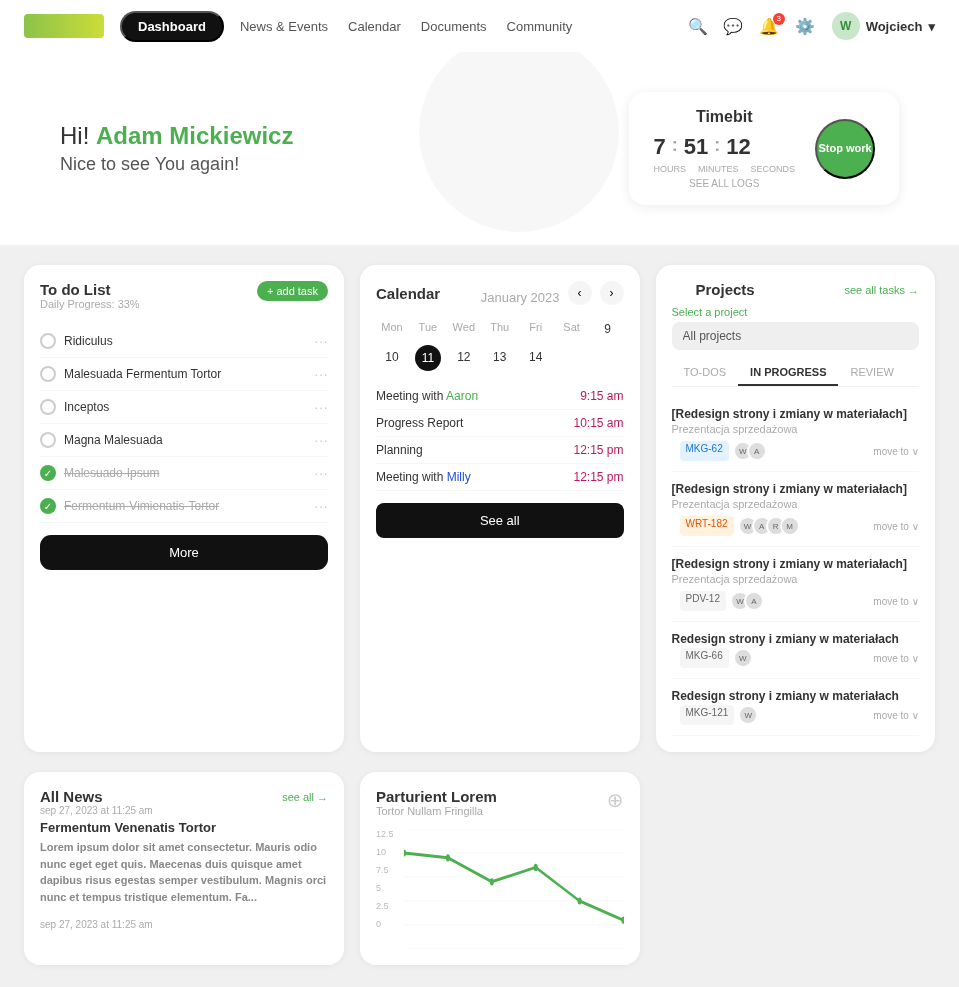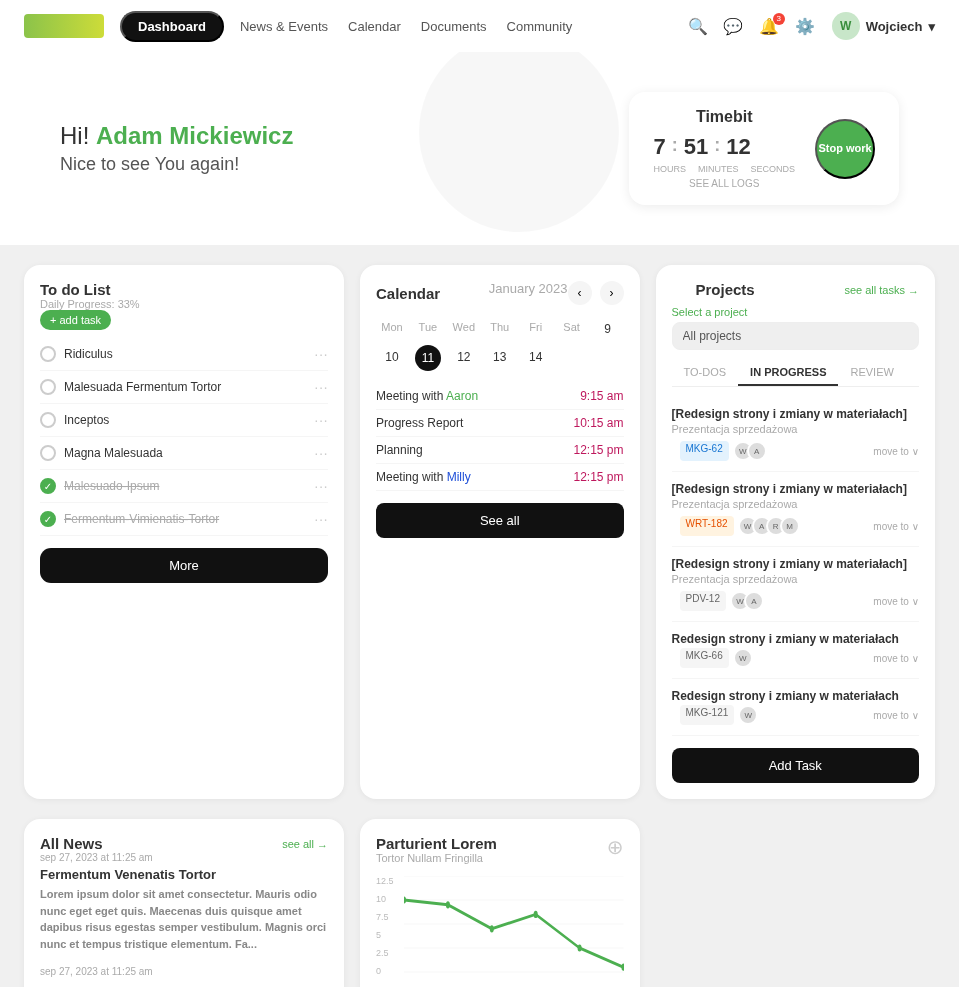--- a/index.html
+++ b/index.html
@@ -32,21 +32,21 @@
     .timebit-see-all { font-size: 10px; color: #aaa; text-align: center; margin-top: 4px; cursor: pointer; }
     .stop-work-btn { background: #4CAF50; color: #fff; border-radius: 50%; width: 60px; height: 60px; display: flex; flex-direction: column; align-items: center; justify-content: center; font-size: 11px; font-weight: 700; cursor: pointer; text-align: center; line-height: 1.3; }
 
     
     .main-grid { display: grid; grid-template-columns: 320px 1fr 1fr; gap: 16px; padding: 20px 24px; max-width: 960px; margin: 0 auto; }
 
     
     .card { background: #fff; border-radius: 16px; padding: 16px; box-shadow: 0 1px 6px rgba(0,0,0,0.06); }
 
     
-    .card-header { display: flex; justify-content: space-between; align-items: flex-start; margin-bottom: 8px; flex-direction: column; }
+    .card-header { display: flex; justify-content: space-between; align-items: flex-start; margin-bottom: 15px; }
     .card-title { font-size: 15px; font-weight: 700; }
     .card-subtitle { font-size: 11px; color: #aaa; }
     .add-task-btn { background: #4CAF50; color: #fff; border: none; border-radius: 12px; padding: 4px 10px; font-size: 11px; cursor: pointer; }
     .todo-item { display: flex; align-items: center; justify-content: space-between; padding: 8px 0; border-bottom: 1px solid #f5f5f5; }
     .todo-left { display: flex; align-items: center; gap: 8px; }
     .todo-circle { width: 16px; height: 16px; border-radius: 50%; border: 2px solid #ccc; flex-shrink: 0; }
     .todo-circle.done { background: #4CAF50; border-color: #4CAF50; display: flex; align-items: center; justify-content: center; color: #fff; font-size: 10px; }
     .todo-text { font-size: 12px; color: #333; }
     .todo-text.done { text-decoration: line-through; color: #aaa; }
     .todo-dots { color: #ccc; font-size: 14px; cursor: pointer; }
@@ -212,21 +212,21 @@
           </div>
         <span class="todo-dots">···</span>
       </div>
     </div>
     <button class="more-btn">More</button>
   </div>
 
   <div class="card">
     <div class="calendar-header">
       <div class="card-title">Calendar</div>
-      <div style="display:flex;align-items:flex-start;">
+      <div style="display:flex;align-items:flex-end;gap:8px;">
         <span class="cal-month">January 2023</span>
         <div class="cal-nav">
           <button class="cal-nav-btn">‹</button>
           <button class="cal-nav-btn">›</button>
         </div>
       </div>
     </div>
     <div class="cal-grid">
       <div class="cal-day-header">Mon</div>
       <div class="cal-day-header">Tue</div>
@@ -339,21 +339,20 @@
           <div class="project-tags">
               <span class="project-tag">MKG-121</span>
               <div class="project-avatars">
                 <div class="mini-avatar">W</div>
               </div>
             </div>
           <span class="move-to">move to ∨</span>
         </div>
       </div>
     </div>
-    <button class="add-task-black">Add Task</button>
   </div>
 </div>
 
 <div class="second-row">
 
   <div class="card">
     <div class="news-header">
       <div class="card-title">All News</div>
       <span class="see-all-link">see all →</span>
     </div>

